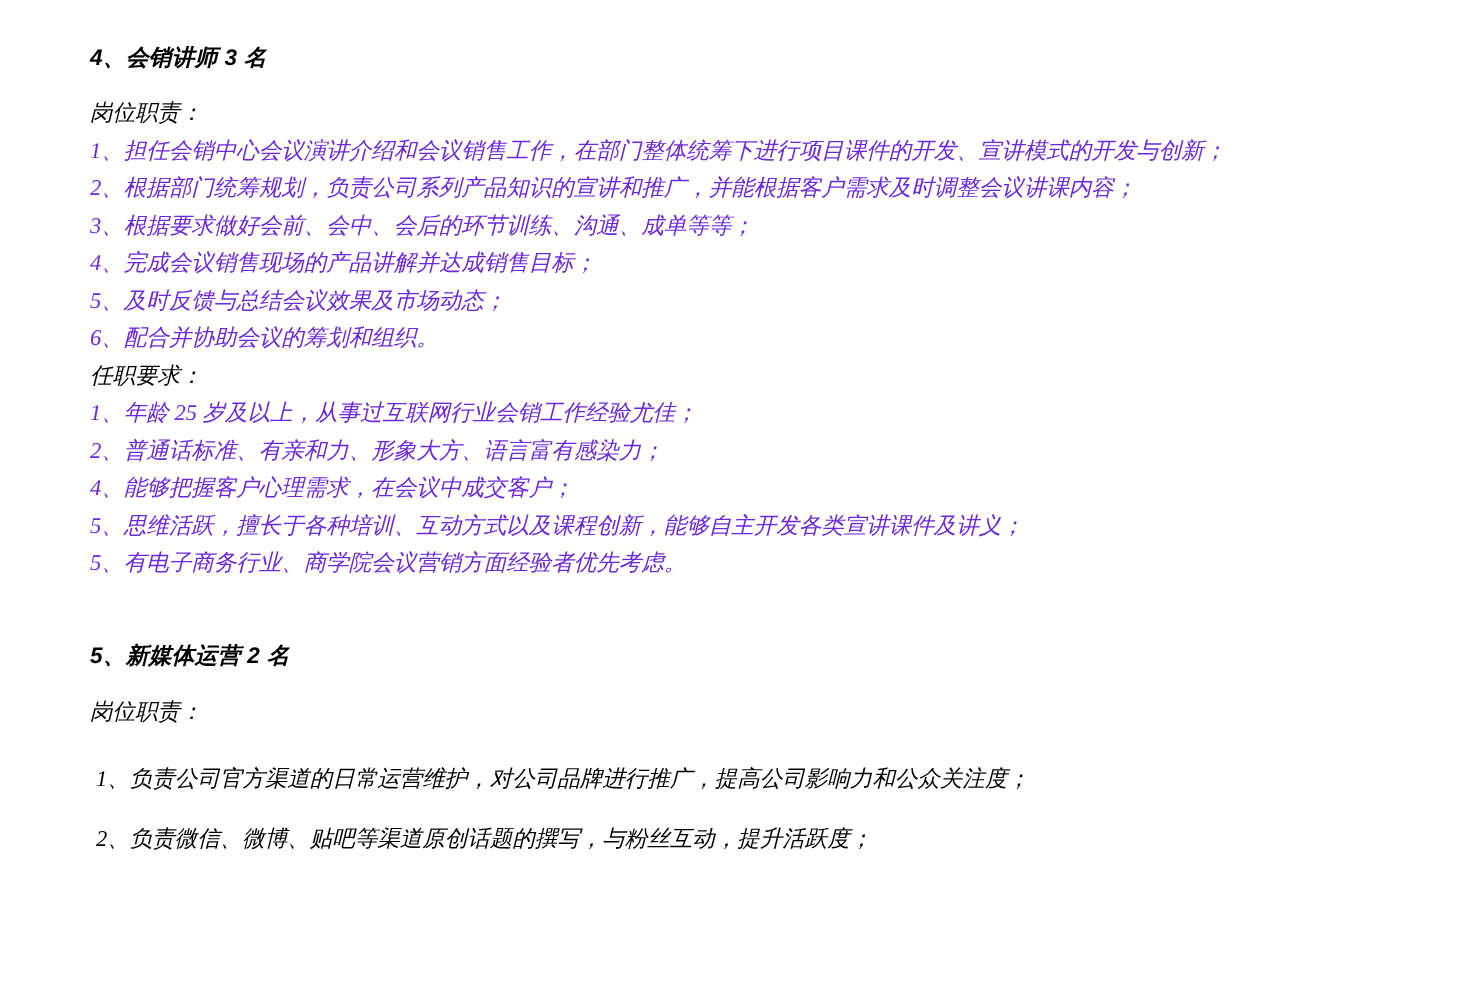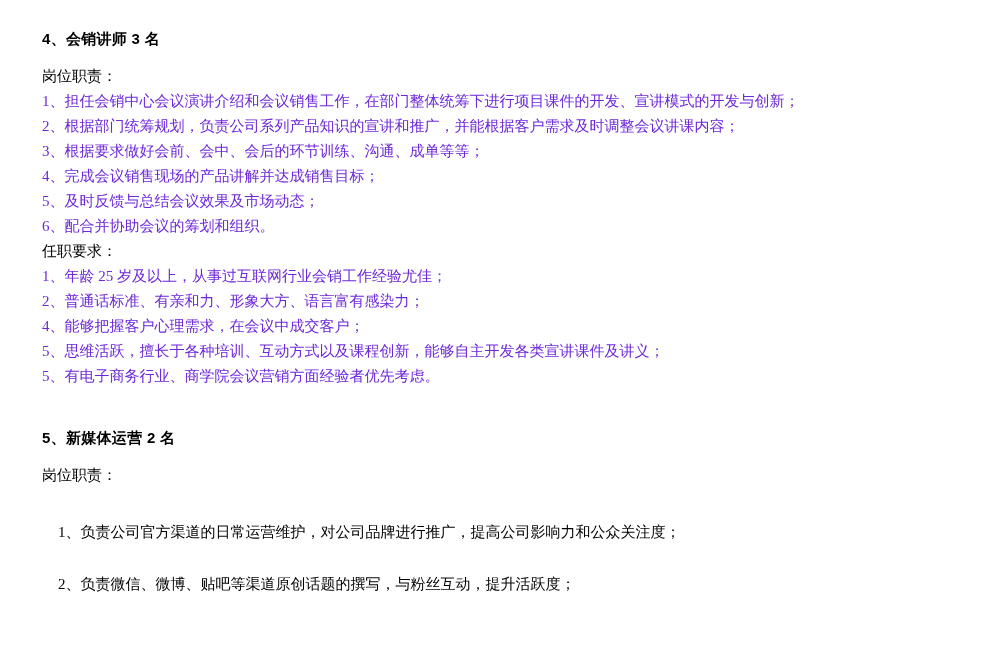--- a/index.html
+++ b/index.html
@@ -13,21 +13,22 @@
     height: 661px;
     font-family: "Liberation Serif", "DejaVu Serif", serif;
     color: #000000;
     overflow: hidden;
   }
   .page {
     position: relative;
     width: 984px;
     height: 661px;
     box-sizing: border-box;
-    padding: 28px 44px 0 42px;
+    padding: 28px 44px 0 60px;
+    font-style: italic;
   }
   .section {
     margin: 0;
   }
   .section-title {
     font-family: "Liberation Sans", "DejaVu Sans", sans-serif;
     font-weight: bold;
     font-size: 15px;
     line-height: 22px;
     color: #000000;
@@ -43,21 +44,21 @@
   .line {
     font-size: 15px;
     line-height: 25px;
     margin: 0;
     color: #6d28d9;
     white-space: pre-wrap;
   }
   .line-loose {
     font-size: 15px;
     line-height: 36px;
-    margin: 16px;
+    margin: 4px;
     color: #000000;
     white-space: pre-wrap;
   }
   .salary {
     font-size: 15px;
     line-height: 25px;
     margin: 14px 0 0 0;
     color: #4a4a4a;
   }
   .spacer-lg {

